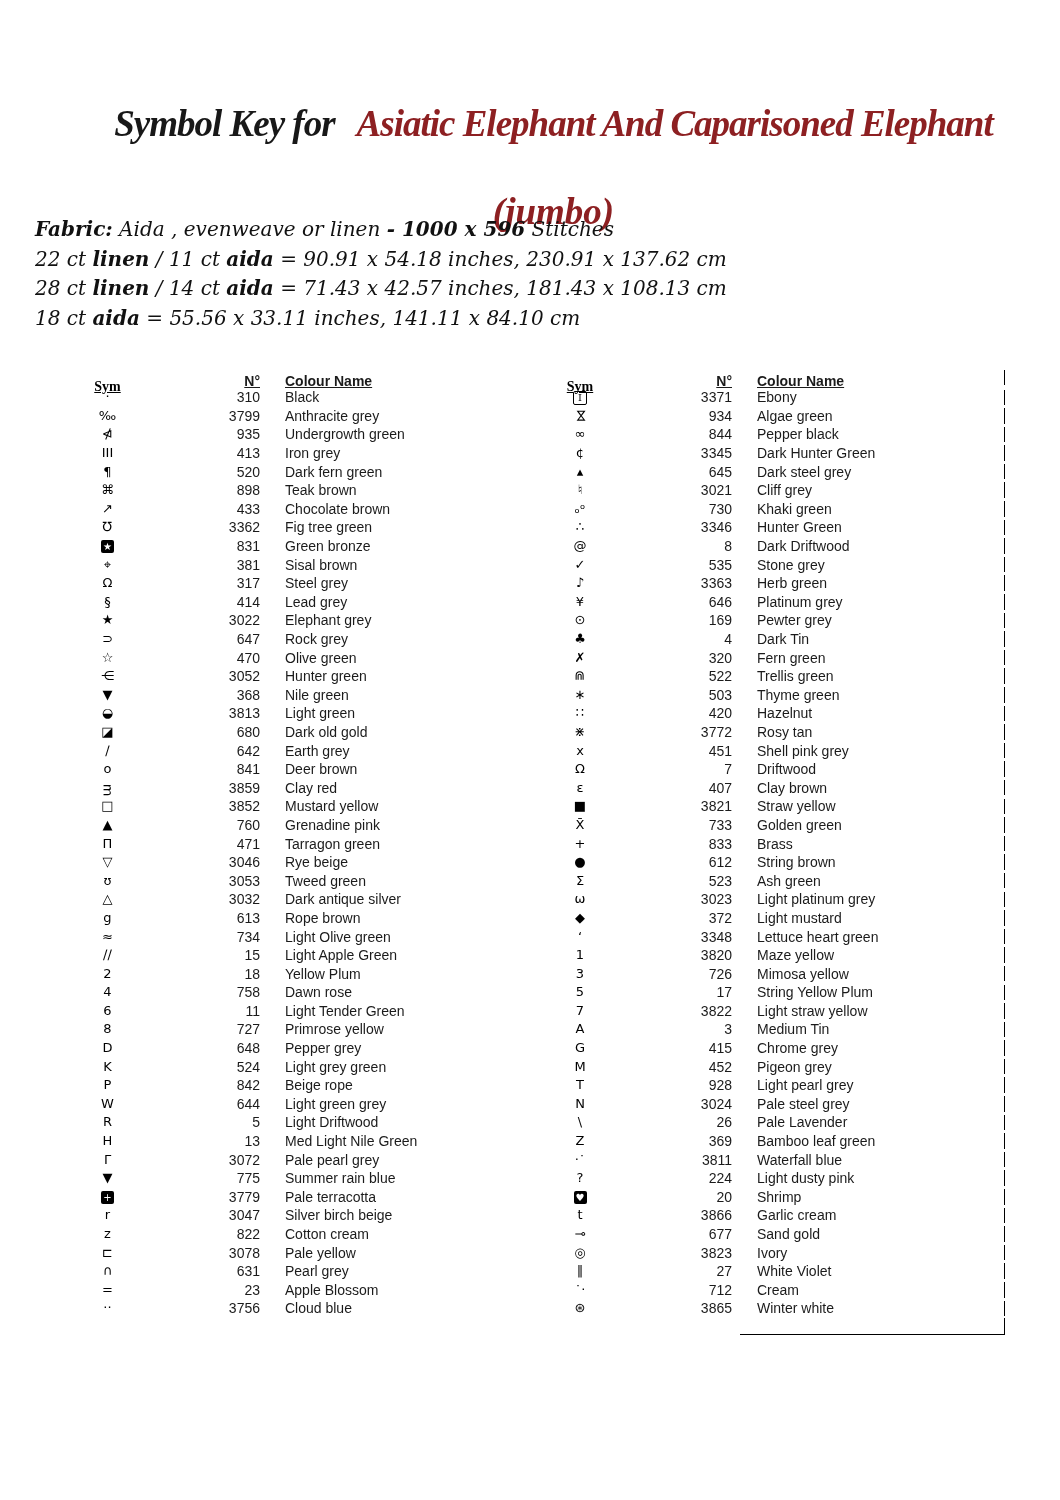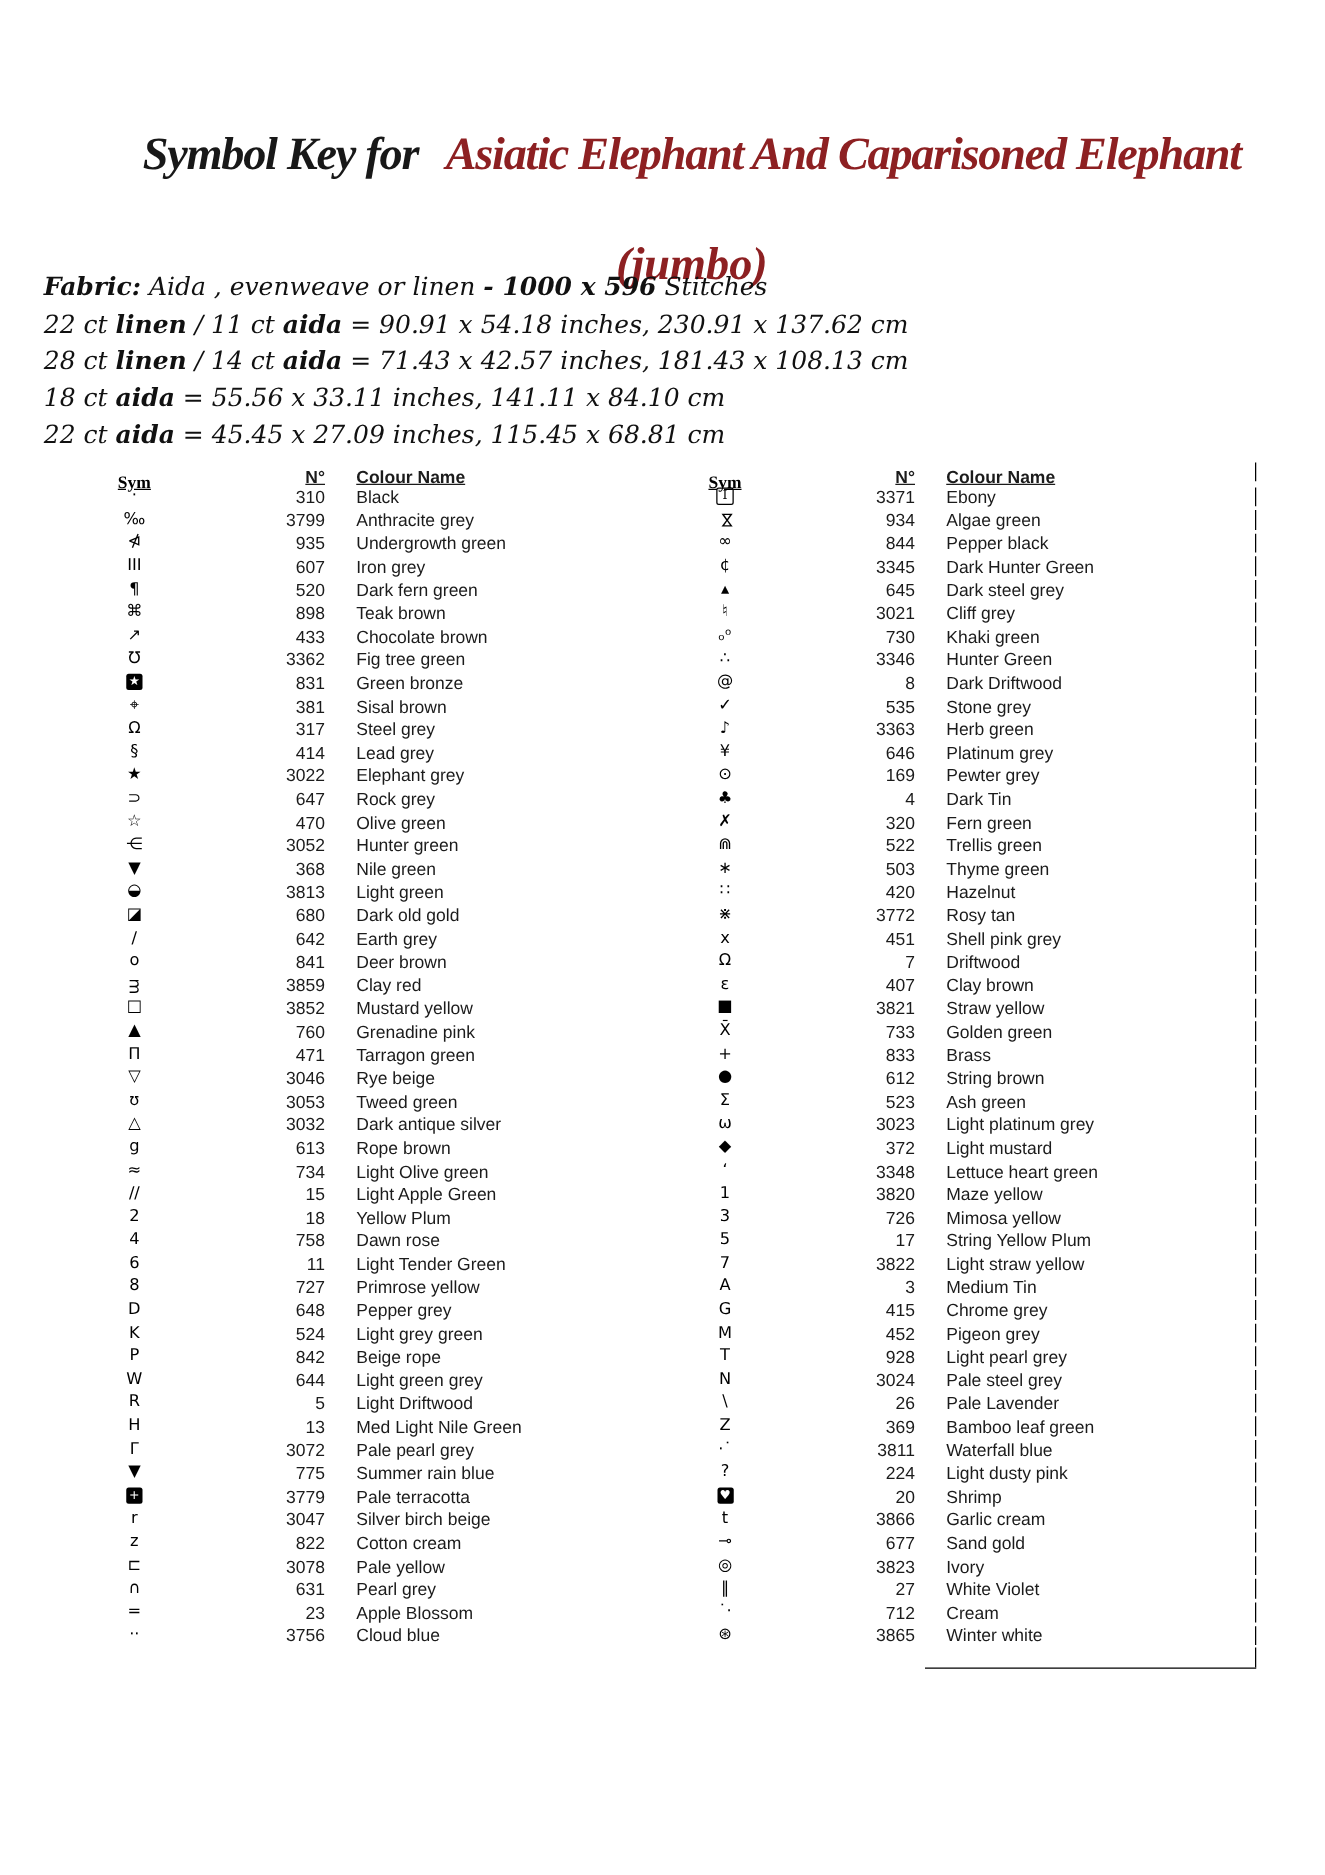--- a/index.html
+++ b/index.html
@@ -76,21 +76,20 @@
   <div class="title">
     <span class="t-black">Symbol Key for</span><span class="t-red">Asiatic Elephant And Caparisoned Elephant</span>
   </div>
   <div class="title2 t-red">(jumbo)</div>
 
   <div class="fabric" id="fabric">
       <div><span class="b">Fabric:</span><span>  Aida , evenweave or  linen </span><span class="b">- 1000 x 596</span><span> Stitches</span></div>
       <div><span>22 ct </span><span class="b">linen</span><span> / 11 ct </span><span class="b">aida</span><span> = 90.91 x 54.18 inches, 230.91 x 137.62 cm</span></div>
       <div><span>28 ct </span><span class="b">linen</span><span> / 14 ct </span><span class="b">aida</span><span> = 71.43 x 42.57 inches, 181.43 x 108.13 cm</span></div>
       <div><span>18 ct </span><span class="b">aida</span><span>  = 55.56 x 33.11 inches, 141.11 x 84.10 cm</span></div>
-      <div><span>22 ct </span><span class="b">aida</span><span> = 45.45 x 27.09 inches, 115.45 x 68.81 cm</span></div>
     </div>
 
   <div class="key key-left" id="key-left">
     <div class="krow khead">
       <span class="sym">Sym</span>
       <span class="num">N°</span>
       <span class="name">Colour Name</span>
     </div>
   <div class="krow">
         <span class="sym">·</span>
@@ -102,21 +101,21 @@
         <span class="num">3799</span>
         <span class="name">Anthracite grey</span>
       </div>
       <div class="krow">
         <span class="sym">⋪</span>
         <span class="num">935</span>
         <span class="name">Undergrowth green</span>
       </div>
       <div class="krow">
         <span class="sym">III</span>
-        <span class="num">607</span>
+        <span class="num">413</span>
         <span class="name">Iron grey</span>
       </div>
       <div class="krow">
         <span class="sym">¶</span>
         <span class="num">520</span>
         <span class="name">Dark fern green</span>
       </div>
       <div class="krow">
         <span class="sym">⌘</span>
         <span class="num">898</span>

